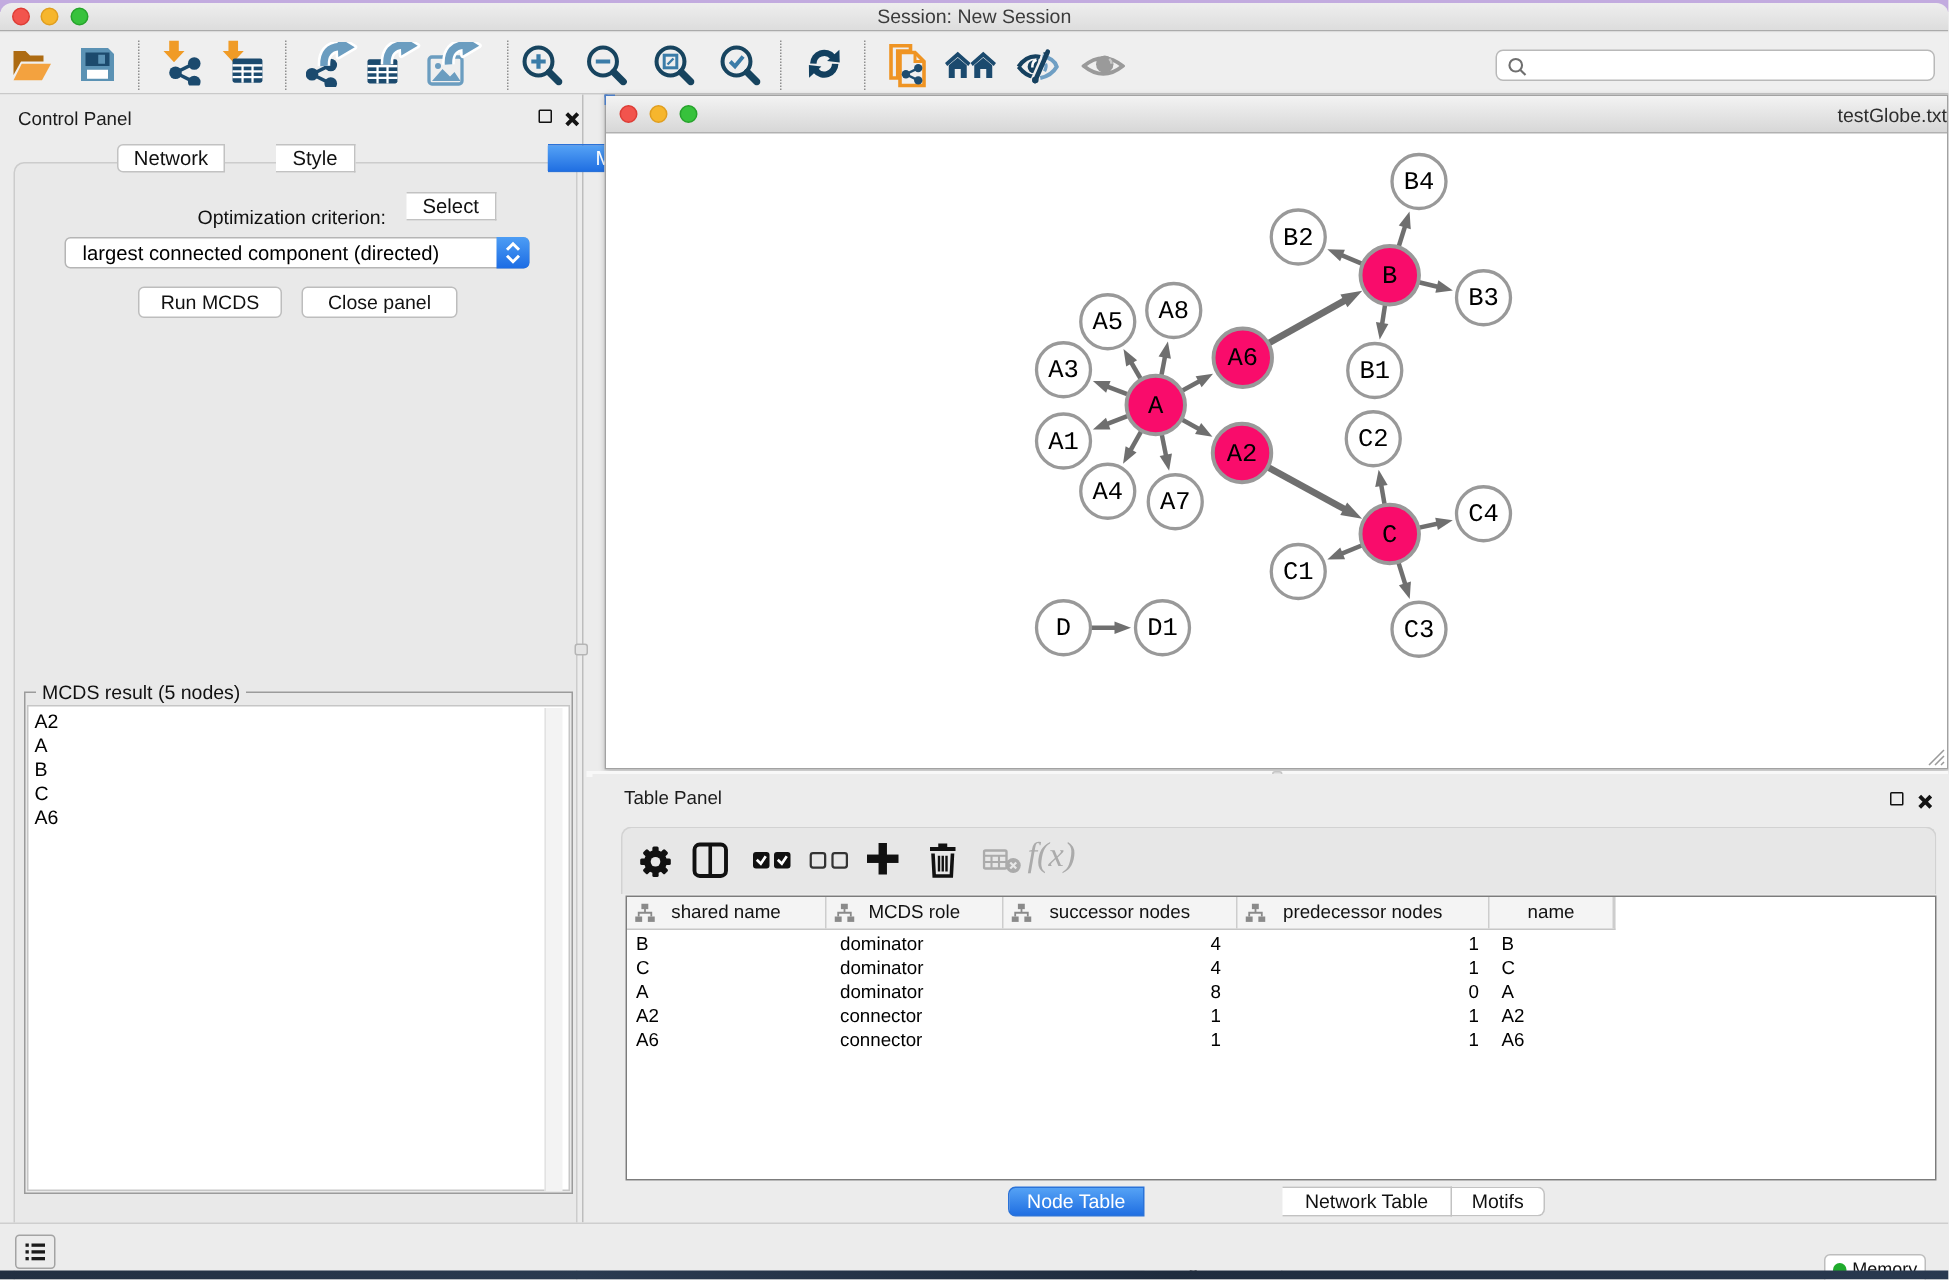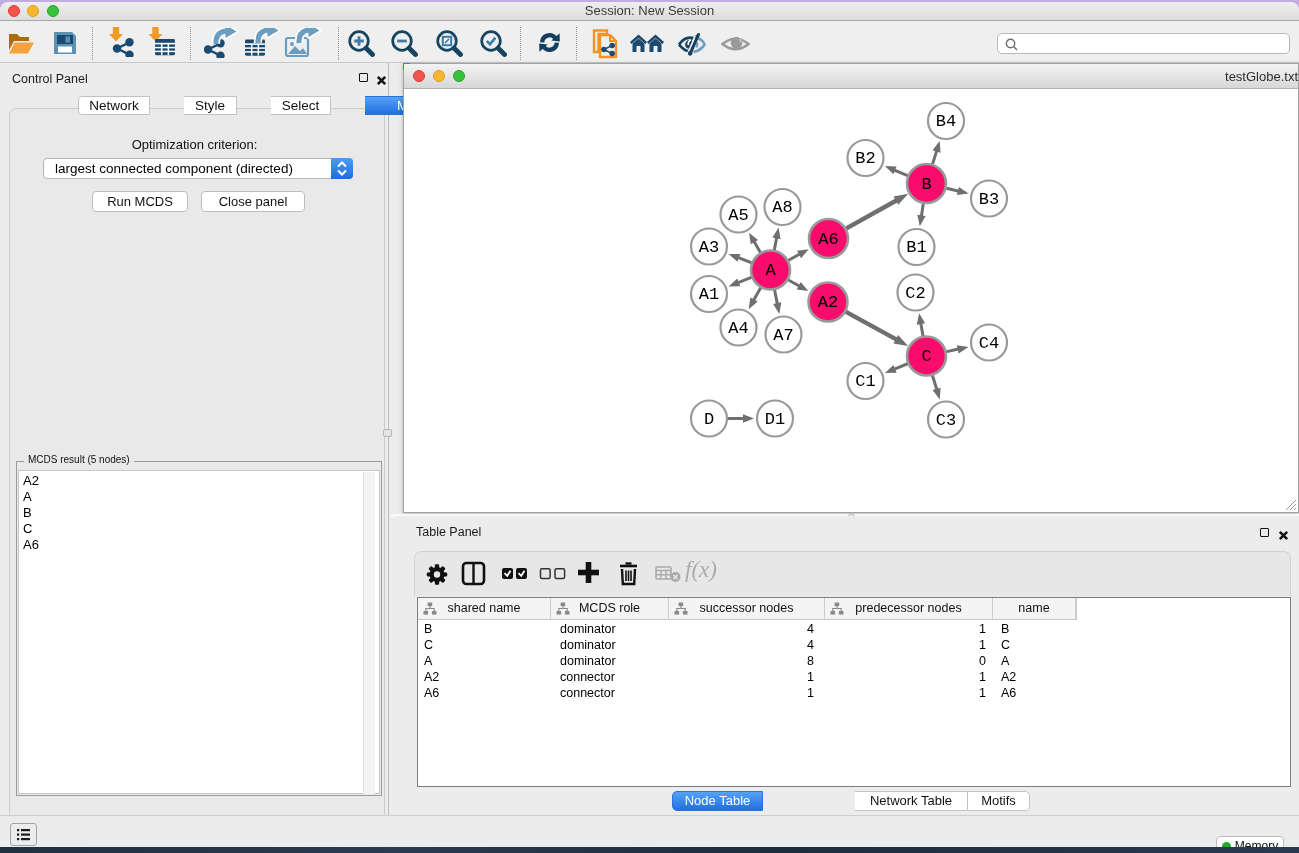--- a/index.html
+++ b/index.html
@@ -23,21 +23,21 @@
   border:1px solid #cccccc; border-radius:7px; }
 .tabs { display:flex; font-size:13.5px;gap:34px; }
 .tab { background:#fff; border:1px solid #c2c2c2; border-left:none; color:#111;
   text-align:center; line-height:17px; height:19px; }
 .tab.first { border-left:1px solid #c2c2c2; border-radius:4px 0 0 4px; }
 .tab.last { border-radius:0 4px 4px 0; }
 .tab.sel { background:linear-gradient(#55a2f5,#206fe2); color:#fff; border-color:#2a72d8; }
 .btn { background:#fff; border:1px solid #bdbdbd; border-radius:4px; text-align:center;
   font-size:13px; color:#111; }
 #mcdsfield { left:16px; top:398px; width:366px; height:335px; border:1px solid #9b9b9b; }
-#mcdslegend { left:7px; top:-8px; background:#e9e9e9; padding:0 4px; font-size:10px; color:#111; }
+#mcdslegend { left:7px; top:-8px; background:#e9e9e9; padding:0 4px; font-size:13px; color:#111; }
 #mcdslist { left:1px; top:8px; width:362px; height:324px; background:#fff; border:1px solid #c6c6c6; font-size:13px; color:#000; }
 #mcdslist .li { padding-left:4px; height:16px; line-height:16px; }
 #mcdstrack { right:4px; top:1px; width:12px; height:322px; background:#f3f3f3; border-left:1px solid #e2e2e2; }
 
 #netwin { left:403px; top:63px; width:896px; height:450px; background:#fff;
   border:1px solid #a2a2a2; box-shadow:0 1px 4px rgba(0,0,0,0.25); }
 #nettitle { left:0; top:0; width:100%; height:25px; background:linear-gradient(#f3f3f3,#d7d7d7);
   border-bottom:1px solid #b1b1b1; }
 #nettitle .title { width:100%; text-align:right; font-size:13px; color:#2e2e2e; line-height:25px; }
 
@@ -210,21 +210,21 @@
 <div class="abs" id="cpanel">
   <div class="abs hdr">Control Panel</div>
   <div class="abs floatbox" style="left:359px;top:10px;"></div>
   <div class="abs" style="left:376px;top:9px;"><svg width="11" height="11" viewBox="0 0 11 11">
           <path d="M1.8 1.8 L9.2 9.2 M9.2 1.8 L1.8 9.2" stroke="#141414" stroke-width="2.6"></path>
         </svg></div>
   <div class="abs" id="cpbox"></div>
   <div class="abs tabs" style="left:78px;top:33px;">
     <div class="tab first" style="width:72px;">Network</div>
     <div class="tab" style="width:53px;">Style</div>
-    <div class="tab" style="width:60px;">Select</div>
+    <div class="tab" style="width:60px;margin-top:32px;">Select</div>
     <div class="tab sel last" style="width:59px;padding-left:32px;">MCDS</div>
   </div>
   <div class="abs" style="left:0;top:74px;width:389px;text-align:center;font-size:13px;color:#111;">Optimization criterion:</div>
   <div class="abs" style="left:43px;top:95px;width:310px;height:21px;background:#fff;border:1px solid #b5b5b5;border-radius:4px;">
     <div class="abs" style="left:11px;top:0;font-size:13.5px;color:#000;line-height:19px;">largest connected component (directed)</div>
     <div class="abs" style="right:-1px;top:-1px;width:22px;height:21px;background:linear-gradient(#4d9df4,#1c6ce4);border-radius:0 4px 4px 0;">
       <svg width="22" height="21">
             <path d="M7 8.5 L11 4.5 L15 8.5" stroke="#fff" stroke-width="2" fill="none"></path>
             <path d="M7 12.5 L11 16.5 L15 12.5" stroke="#fff" stroke-width="2" fill="none"></path>
           </svg>

